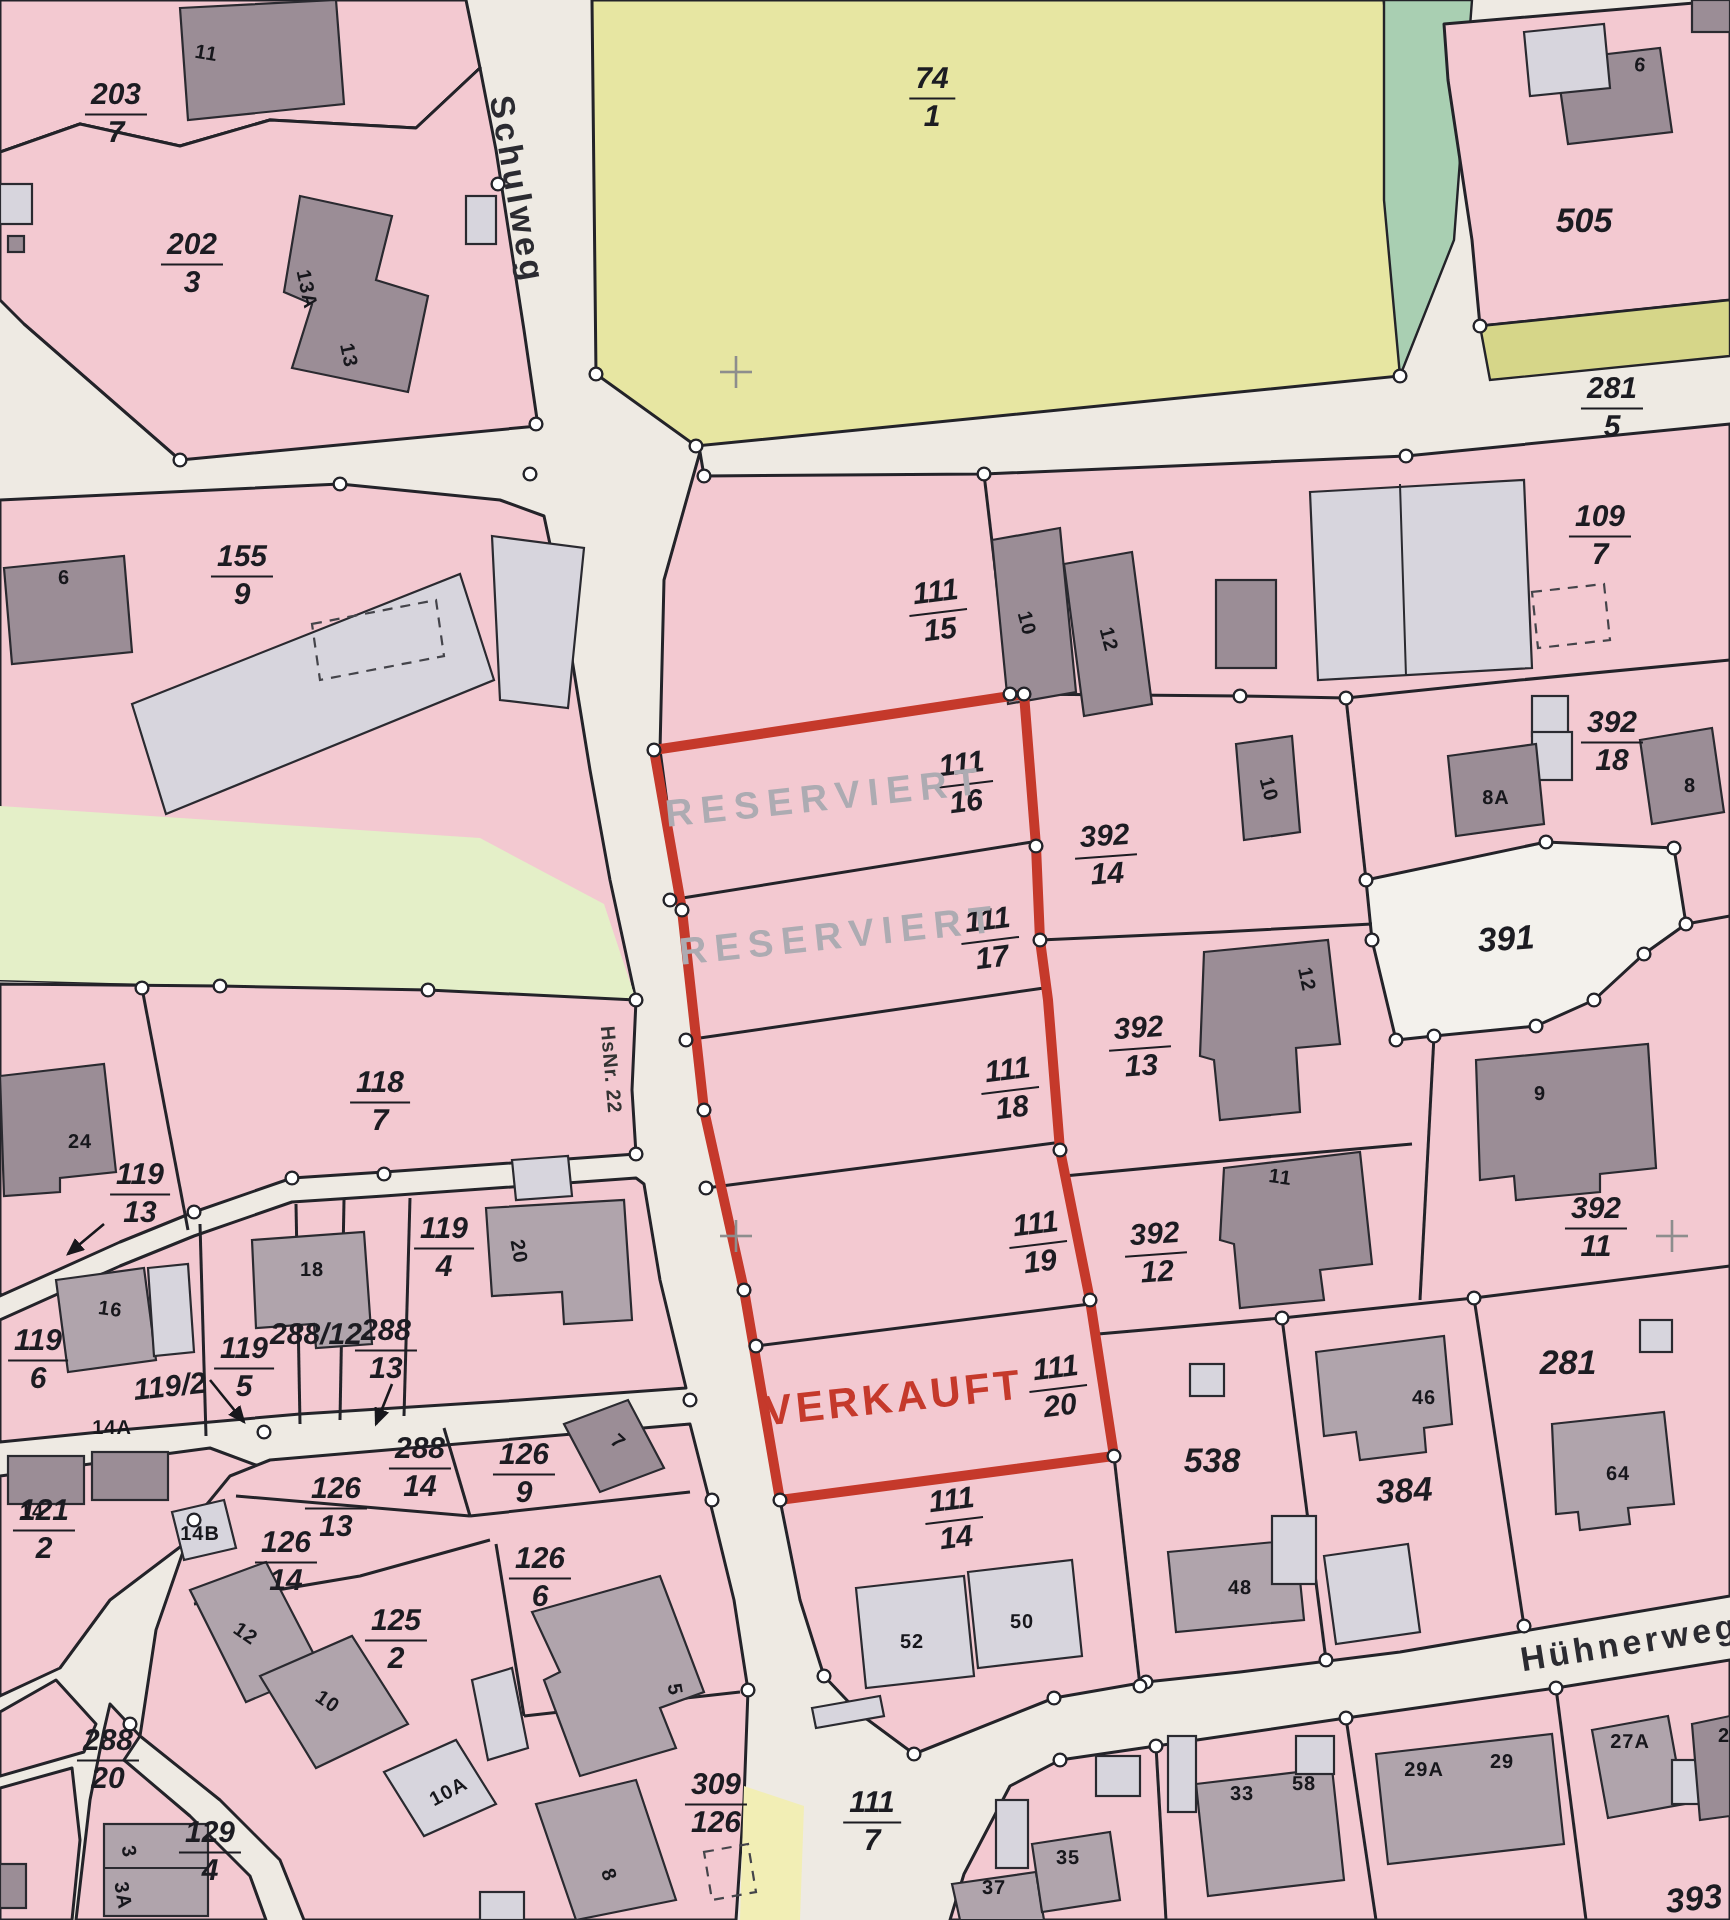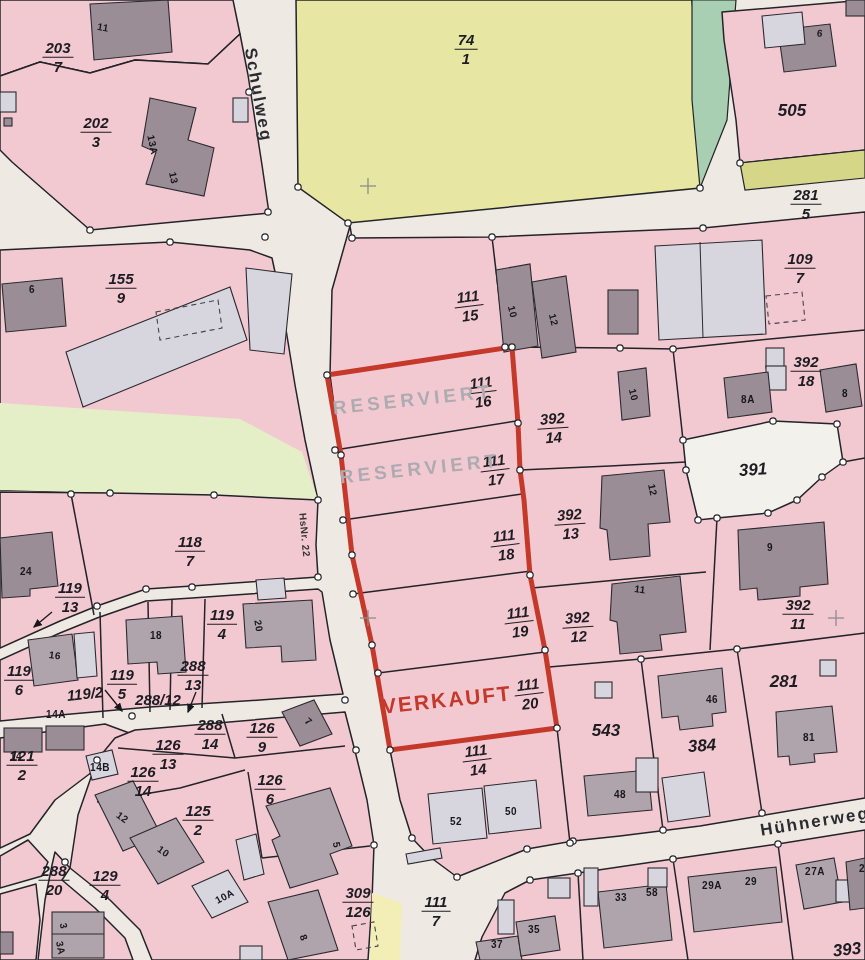--- a/index.html
+++ b/index.html
@@ -377,31 +377,31 @@
       <span class="de">20</span>
     </div>
 <div class="lab frac" style="left:358px;top:902px">
       <span class="nu">309</span>
       <span class="de">126</span>
     </div>
 <div class="lab frac" style="left:436px;top:911px">
       <span class="nu">111</span>
       <span class="de">7</span>
     </div>
-<div class="lab frac" style="left:105px;top:885px">
+<div class="lab frac" style="left:105px;top:926px">
       <span class="nu">129</span>
       <span class="de">4</span>
     </div>
 
 <div class="lab" style="left:85px;top:694px;transform:translate(-50%,-50%) rotate(-6deg)">119/2</div>
-<div class="lab" style="left:158px;top:700px">288/12</div>
+<div class="lab" style="left:158px;top:668px">288/12</div>
 
 <div class="lab big" style="left:792px;top:111px">505</div>
 <div class="lab big" style="left:753px;top:470px;transform:translate(-50%,-50%) rotate(-4deg)">391</div>
-<div class="lab big" style="left:606px;top:731px">543</div>
+<div class="lab big" style="left:606px;top:731px">538</div>
 <div class="lab big" style="left:702px;top:746px;transform:translate(-50%,-50%) rotate(-4deg)">384</div>
 <div class="lab big" style="left:784px;top:682px">281</div>
 <div class="lab big" style="left:847px;top:950px;transform:translate(-50%,-50%) rotate(-6deg)">393</div>
 
 <div class="lab res" style="left:413px;top:400px;transform:translate(-50%,-50%) rotate(-6deg)">RESERVIERT</div>
 <div class="lab res" style="left:420px;top:469px;transform:translate(-50%,-50%) rotate(-6deg)">RESERVIERT</div>
 <div class="lab ver" style="left:447px;top:700px;transform:translate(-50%,-50%) rotate(-6deg)">VERKAUFT</div>
 
 <div class="lab st" style="left:258px;top:95px;transform:translate(-50%,-50%) rotate(80deg)">Schulweg</div>
 <div class="lab hsnr" style="left:304px;top:535px;transform:translate(-50%,-50%) rotate(85deg)">HsNr. 22</div>
@@ -413,38 +413,38 @@
 <div class="lab hs" style="left:820px;top:34px;transform:translate(-50%,-50%) rotate(8deg)">6</div>
 <div class="lab hs" style="left:32px;top:290px">6</div>
 <div class="lab hs" style="left:512px;top:312px;transform:translate(-50%,-50%) rotate(75deg)">10</div>
 <div class="lab hs" style="left:553px;top:320px;transform:translate(-50%,-50%) rotate(75deg)">12</div>
 <div class="lab hs" style="left:633px;top:395px;transform:translate(-50%,-50%) rotate(75deg)">10</div>
 <div class="lab hs" style="left:748px;top:400px">8A</div>
 <div class="lab hs" style="left:845px;top:394px">8</div>
 <div class="lab hs" style="left:652px;top:490px;transform:translate(-50%,-50%) rotate(78deg)">12</div>
 <div class="lab hs" style="left:770px;top:548px">9</div>
 <div class="lab hs" style="left:640px;top:590px;transform:translate(-50%,-50%) rotate(8deg)">11</div>
-<div class="lab hs" style="left:26px;top:572px">24</div>
+<div class="lab hs" style="left:40px;top:572px">24</div>
 <div class="lab hs" style="left:55px;top:656px;transform:translate(-50%,-50%) rotate(8deg)">16</div>
 <div class="lab hs" style="left:156px;top:636px">18</div>
 <div class="lab hs" style="left:258px;top:626px;transform:translate(-50%,-50%) rotate(80deg)">20</div>
 <div class="lab hs" style="left:308px;top:722px;transform:translate(-50%,-50%) rotate(42deg)">7</div>
 <div class="lab hs" style="left:336px;top:845px;transform:translate(-50%,-50%) rotate(80deg)">5</div>
 <div class="lab hs" style="left:303px;top:938px;transform:translate(-50%,-50%) rotate(70deg)">8</div>
 <div class="lab hs" style="left:16px;top:757px">14</div>
 <div class="lab hs" style="left:56px;top:715px">14A</div>
 <div class="lab hs" style="left:100px;top:768px">14B</div>
 <div class="lab hs" style="left:122px;top:818px;transform:translate(-50%,-50%) rotate(35deg)">12</div>
 <div class="lab hs" style="left:163px;top:852px;transform:translate(-50%,-50%) rotate(35deg)">10</div>
 <div class="lab hs" style="left:225px;top:897px;transform:translate(-50%,-50%) rotate(-28deg)">10A</div>
 <div class="lab hs" style="left:63px;top:926px;transform:translate(-50%,-50%) rotate(80deg)">3</div>
 <div class="lab hs" style="left:60px;top:948px;transform:translate(-50%,-50%) rotate(80deg)">3A</div>
 <div class="lab hs" style="left:620px;top:795px">48</div>
 <div class="lab hs" style="left:712px;top:700px">46</div>
-<div class="lab hs" style="left:809px;top:738px">81</div>
+<div class="lab hs" style="left:809px;top:738px">64</div>
 <div class="lab hs" style="left:456px;top:822px">52</div>
 <div class="lab hs" style="left:511px;top:812px">50</div>
 <div class="lab hs" style="left:497px;top:945px">37</div>
 <div class="lab hs" style="left:534px;top:930px">35</div>
 <div class="lab hs" style="left:621px;top:898px">33</div>
 <div class="lab hs" style="left:652px;top:893px">58</div>
 <div class="lab hs" style="left:712px;top:886px">29A</div>
 <div class="lab hs" style="left:751px;top:882px">29</div>
 <div class="lab hs" style="left:815px;top:872px">27A</div>
 <div class="lab hs" style="left:862px;top:869px">2</div>

